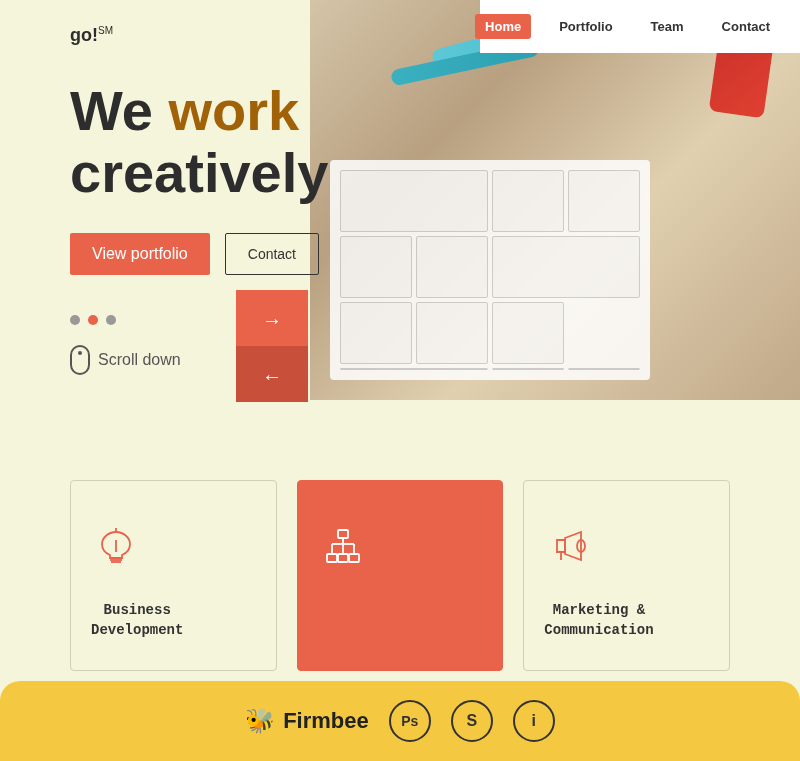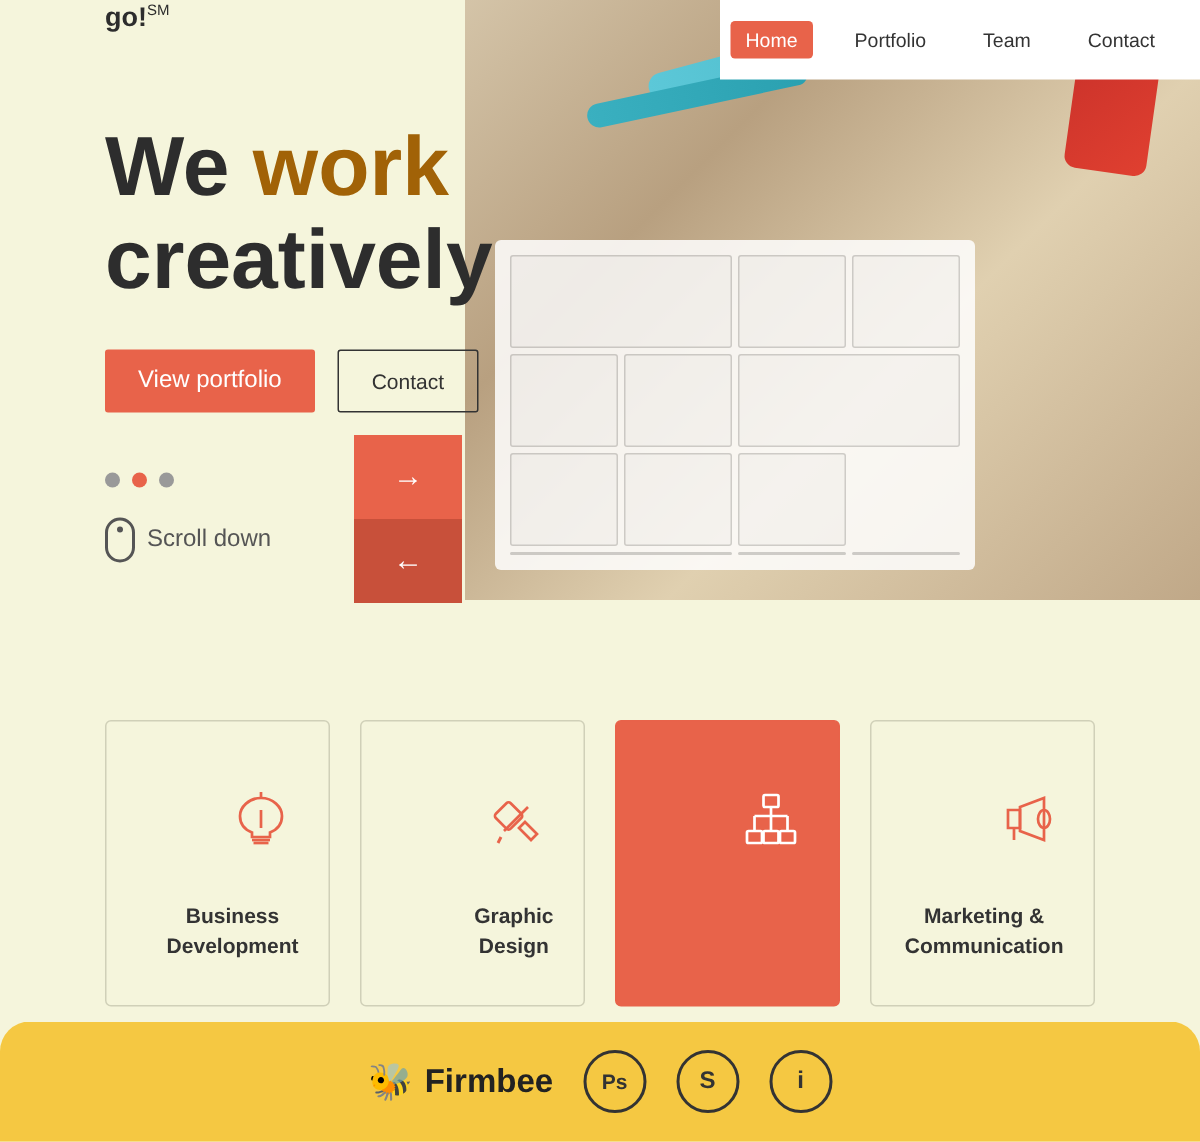--- a/index.html
+++ b/index.html
@@ -23,20 +23,21 @@
       gap: 18px;
       z-index: 10;
     }
     .nav-link {
       font-size: 13px;
       color: #333;
       text-decoration: none;
       cursor: pointer;
       padding: 5px 10px;
       border-radius: 3px;
+      font-weight: bold;
     }
     .nav-link.active {
       background-color: #e8634a;
       color: white;
     }
 
     
     .hero {
       position: relative;
       background-color: #f5f5dc;
@@ -217,23 +218,24 @@
       gap: 20px;
       margin-bottom: 40px;
     }
     .service-card {
       flex: 1;
       border: 1.5px solid #d0d0b8;
       border-radius: 4px;
       padding: 40px 20px 30px;
       display: flex;
       flex-direction: column;
-      align-items: flex-end;
+      align-items: flex-start;
       background: transparent;
       min-height: 180px;
+      font-family: Liberation Mono, monospace;
     }
     .service-card.active {
       background: #e8634a;
       border-color: #e8634a;
       color: white;
     }
     .service-icon {
       width: 50px; height: 50px;
       margin-bottom: 30px;
       display: flex;
@@ -295,21 +297,21 @@
       justify-content: center;
       font-size: 18px;
       cursor: pointer;
       color: #333;
       font-weight: bold;
     }
 
     
     .logo {
       position: absolute;
-      top: 1px; left: 70px;
+      top: 25px; left: 70px;
       font-size: 18px;
       font-weight: 800;
       color: #2d2d2d;
       z-index: 10;
     }
     .logo sup {
       font-size: 10px;
       font-weight: 400;
     }
   </style>
@@ -392,31 +394,20 @@
           <path d="M22 8 C14 8 8 14 8 20 C8 25 11 29 16 31 L16 34 L28 34 L28 31 C33 29 36 25 36 20 C36 14 30 8 22 8Z"></path>
           <line x1="16" y1="36" x2="28" y2="36"></line>
           <line x1="17" y1="38" x2="27" y2="38"></line>
           <line x1="22" y1="4" x2="22" y2="8"></line>
           <line x1="22" y1="16" x2="22" y2="28"></line>
         </svg>
       </div>
       <div class="service-label">Business<br>Development</div>
     </div>
 
-    <div class="service-card">
-      <div class="service-icon">
-        <svg viewBox="0 0 44 44" fill="none" stroke="#e8634a" stroke-width="1.8">
-          <rect x="8" y="8" width="14" height="14" rx="2" transform="rotate(-45 22 15)"></rect>
-          <line x1="14" y1="30" x2="30" y2="14"></line>
-          <path d="M28 24 L36 32 L32 36 L24 28 Z"></path>
-          <line x1="12" y1="34" x2="10" y2="38" stroke-width="2"></line>
-        </svg>
-      </div>
-      <div class="service-label">Graphic<br>Design</div>
-    </div>
 
     <div class="service-card active">
       <div class="service-icon">
         <svg viewBox="0 0 44 44" fill="none" stroke="white" stroke-width="1.8">
           <rect x="17" y="6" width="10" height="8" rx="1"></rect>
           <rect x="6" y="30" width="10" height="8" rx="1"></rect>
           <rect x="17" y="30" width="10" height="8" rx="1"></rect>
           <rect x="28" y="30" width="10" height="8" rx="1"></rect>
           <line x1="22" y1="14" x2="22" y2="20"></line>
           <line x1="11" y1="20" x2="33" y2="20"></line>

